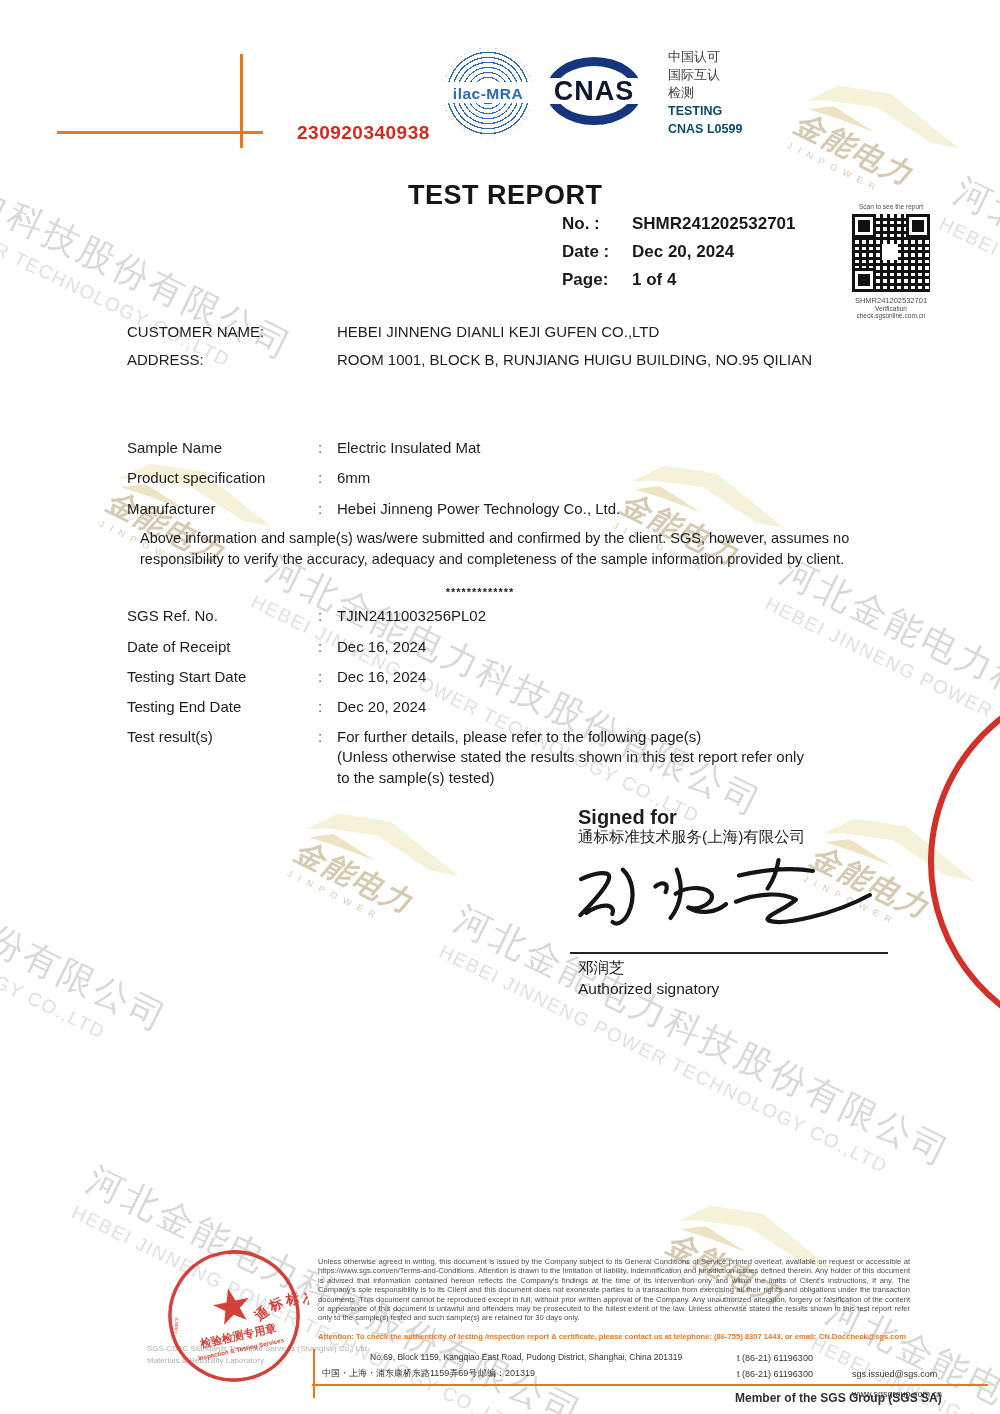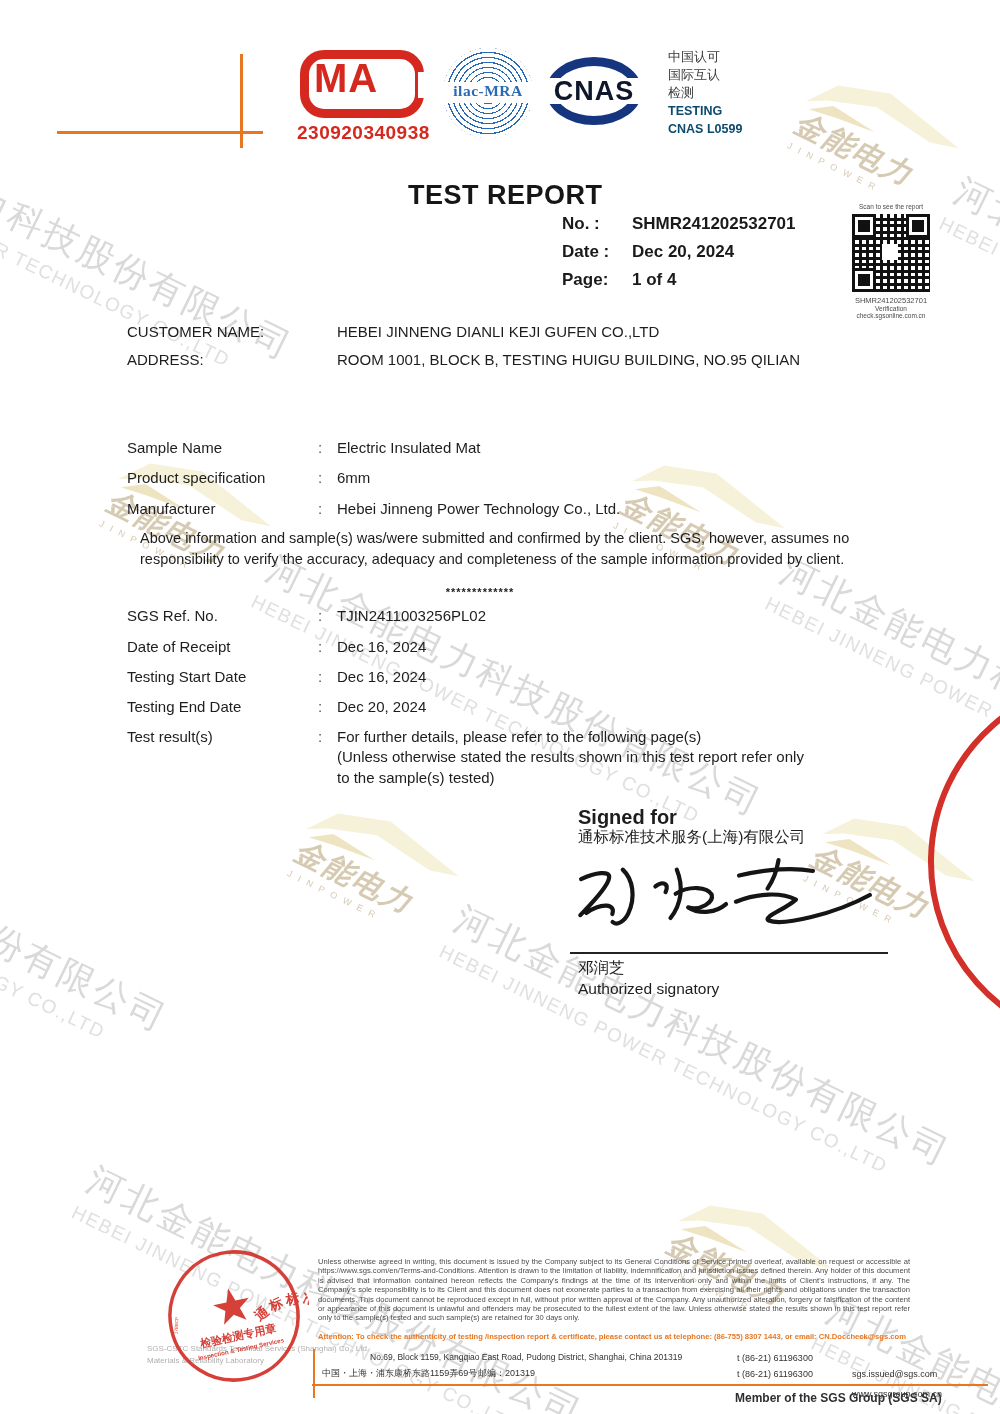--- a/index.html
+++ b/index.html
@@ -28,21 +28,21 @@
 
   .cma-box{left:300px;top:50px;width:128px;height:70px;}
   .cma-c{position:absolute;left:0;top:0;width:106px;height:50px;border:9px solid #d5281e;border-radius:24px;}
   .cma-notch{position:absolute;right:-4px;top:22px;width:14px;height:26px;background:#fff;}
   .cma-ma{position:absolute;left:14px;top:6px;font-size:40px;font-weight:bold;color:#d5281e;letter-spacing:1px;}
   .cma-number{left:297px;top:122px;font-size:19px;font-weight:bold;color:#d5281e;letter-spacing:.5px;}
 
   .ilac{left:443px;top:48px;width:90px;height:90px;border-radius:50%;
         background:repeating-radial-gradient(circle at 50% 50%,#2a6ab5 0 1.2px,#fff 1.2px 5px);}
   .ilac-band{position:absolute;left:-2px;top:34px;width:94px;height:21px;background:#fff;
-             display:flex;align-items:flex-start;justify-content:center;font-family:Liberation Serif, serif;}
+             display:flex;align-items:flex-end;justify-content:center;}
   .ilac-txt{font-size:15.5px;font-weight:bold;color:#2a6ab5;letter-spacing:.5px;}
 
   .cnas{left:546px;top:57px;width:96px;height:68px;}
   .cnas-ellipse{position:absolute;inset:0;border:9px solid #16357f;border-radius:50%;}
   .cnas-band{position:absolute;left:-3px;top:21px;width:102px;height:26px;background:#fff;
              display:flex;align-items:center;justify-content:center;}
   .cnas-txt{font-size:27px;font-weight:bold;color:#0f172a;letter-spacing:1px;}
 
   .accred{left:668px;top:48px;font-size:13px;line-height:18px;color:#3a3a3a;}
   .accred .b{font-weight:bold;font-size:12.5px;color:#0c4a6e;}
@@ -208,25 +208,20 @@
   <div class="wm-tile" style="left:-430px;top:1160px">
     <div class="wm-text">
         <div class="wm-cn">河北金能电力科技股份有限公司</div>
       <div class="wm-en">HEBEI JINNENG POWER TECHNOLOGY CO.,LTD</div>
       </div>
   </div>
 
   <div class="abs sgs-hline z1"></div>
   <div class="abs sgs-vline z1"></div>
 
-  <div class="abs cma-box z1">
-    <div class="cma-c"></div>
-    <div class="cma-notch"></div>
-    <div class="cma-ma">MA</div>
-  </div>
   <div class="abs cma-number z1">230920340938</div>
 
   <div class="abs ilac z1">
     <div class="ilac-band">
       <span class="ilac-txt">ilac-MRA</span>
     </div>
   </div>
 
   <div class="abs cnas z1">
     <div class="cnas-ellipse"></div>
@@ -270,21 +265,21 @@
     <div class="qr-verif">Verification</div>
     <div class="qr-url">check.sgsonline.com.cn</div>
   </div>
 
   <div class="crow z1" style="top:323px">
     <span class="lbl">CUSTOMER NAME:</span>
     <span>HEBEI JINNENG DIANLI KEJI GUFEN CO.,LTD</span>
   </div>
   <div class="crow z1" style="top:351px">
     <span class="lbl">ADDRESS:</span>
-    <span>ROOM 1001, BLOCK B, TESTING HUIGU BUILDING, NO.95 QILIAN</span>
+    <span>ROOM 1001, BLOCK B, RUNJIANG HUIGU BUILDING, NO.95 QILIAN</span>
   </div>
 
   <div class="row z1" style="top:439px">
     <span class="lbl">Sample Name</span>
     <span class="col">:</span>
     <span>Electric Insulated Mat</span>
   </div>
   <div class="row z1" style="top:469px">
     <span class="lbl">Product specification</span>
     <span class="col">:</span>

